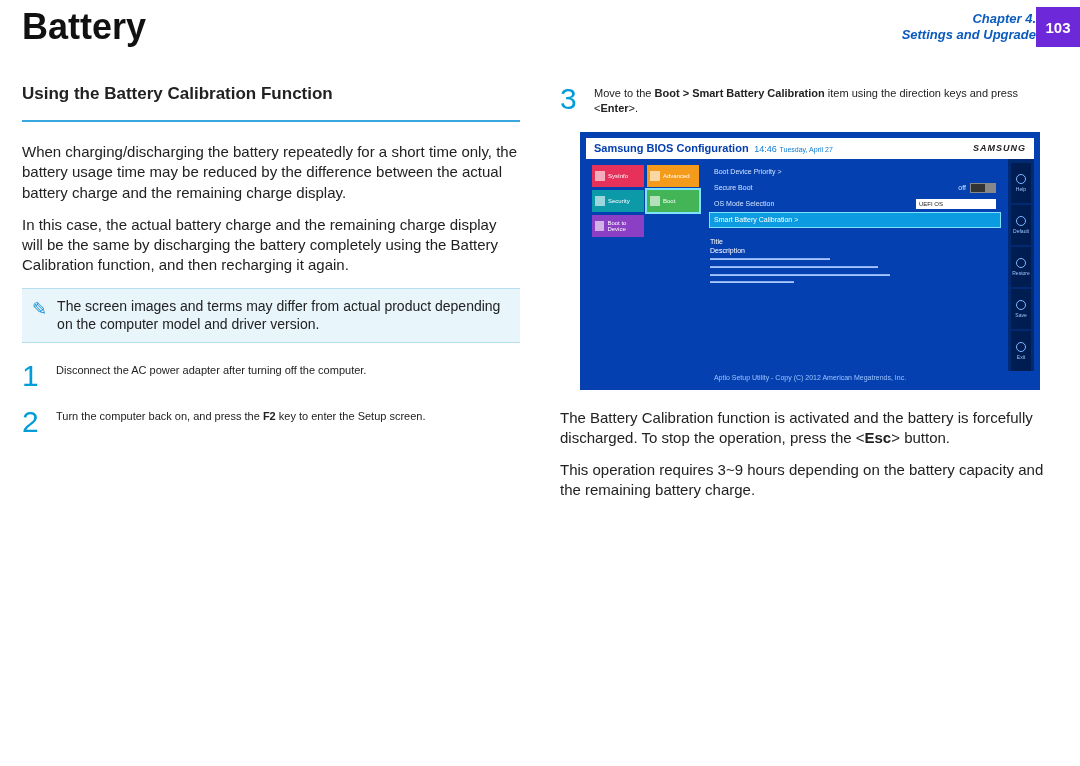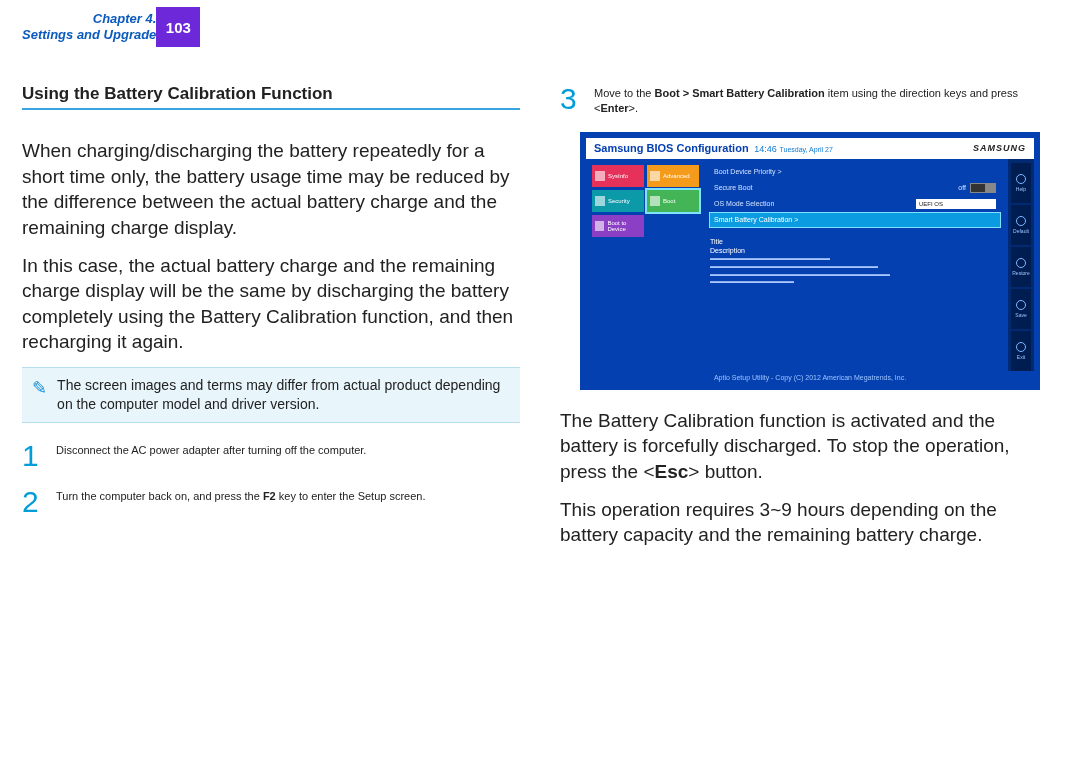--- a/index.html
+++ b/index.html
@@ -51,24 +51,24 @@
   .columns {
     display: flex;
     gap: 40px;
     padding: 30px 22px 0 22px;
   }
   .col { flex: 1; }
   .section-head {
     font-size: 17px;
     font-weight: 700;
     border-bottom: 2px solid #3aa6e0;
-    padding-bottom: 4px;
-    margin-bottom: 28px;
-  }
-  .para { font-size: 19px; line-height: 1.35; margin-bottom: 12px; }
+    padding-bottom: 16px;
+    margin-bottom: 20px;
+  }
+  .para { font-size: 15px; line-height: 1.35; margin-bottom: 12px; }
   .note-box {
     background: #e8f5fb;
     border-top: 1px solid #b7dff0;
     border-bottom: 1px solid #b7dff0;
     padding: 8px 10px 8px 10px;
     display: flex;
     gap: 10px;
     margin: 10px 0 18px 0;
     font-size: 14px;
     line-height: 1.35;
@@ -165,20 +165,21 @@
   .rbtn .rlab { font-size:5px; color:#9cc3ff; }
   .bios-footer {
     height:16px; background:#0540b0; color:#9cc3ff; font-size:7px;
     display:flex; align-items:center; justify-content:center;
   }
 </style>
 </head>
 <body>
 
 <div class="header">
+  <div class="page-title">Battery</div>
   <div class="chapter-box">
     <div class="chapter-text">
       <div>Chapter 4.</div>
       <div>Settings and Upgrade</div>
     </div>
     <div class="page-num">103</div>
   </div>
 </div>
 
 <div class="columns">

